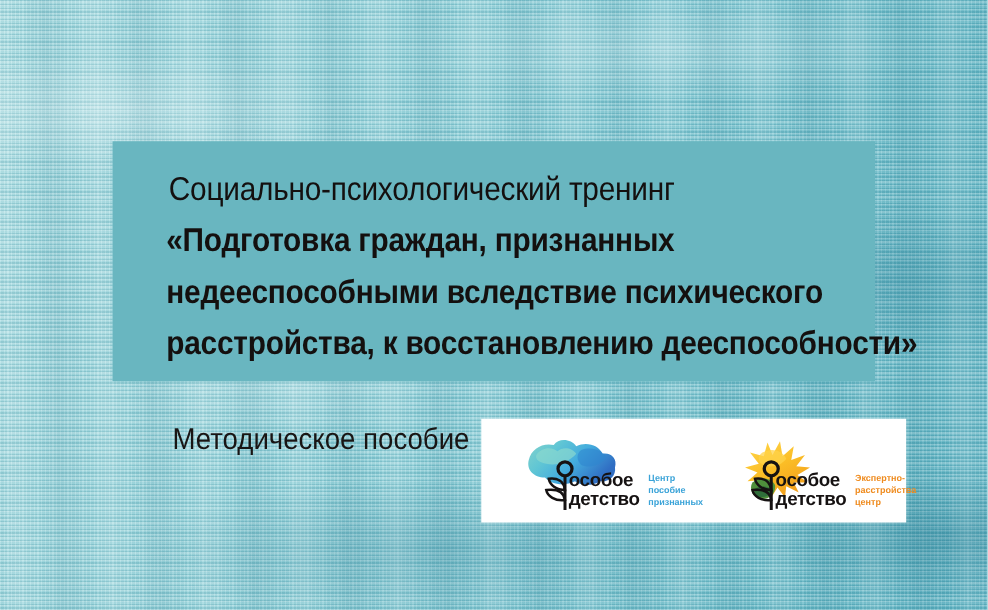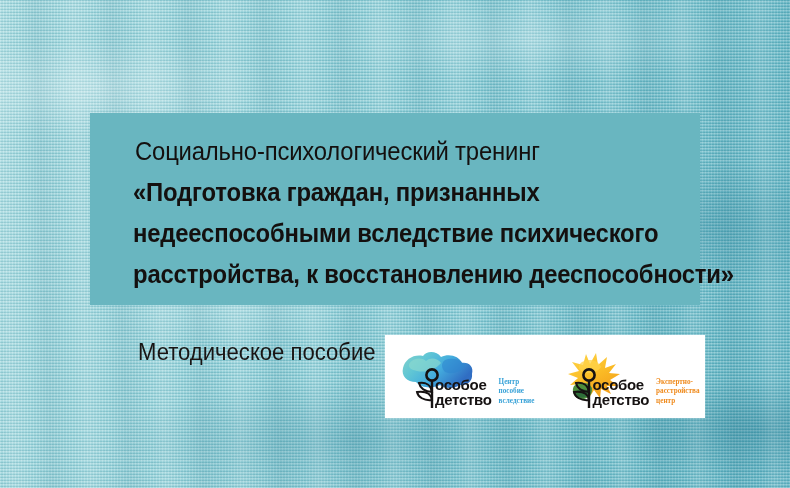--- a/index.html
+++ b/index.html
@@ -125,20 +125,21 @@
   
   .logo-strip {
     position: absolute;
     left: 385px;
     top: 335px;
     width: 320px;
     height: 83px;
     background: #ffffff;
     display: flex;
     align-items: center;
+    padding-left: 20px;
   }
   .logo-block {
     position: relative;
     display: flex;
     align-items: flex-end;
     height: 100%;
   }
   .logo-block.first  { margin-left: 14px; }
   .logo-block.second { margin-left: 22px; }
 
@@ -163,21 +164,21 @@
     font-size: 15px;
     line-height: 14.5px;
     color: #161212;
     letter-spacing: -0.3px;
     text-transform: lowercase;
     white-space: nowrap;
   }
   .logo-tagline {
     margin-left: 7px;
     margin-bottom: 12px;
-    font-family: Liberation Serif, serif;
+    font-family: Liberation Sans, sans-serif;
     font-size: 7.2px;
     font-weight: 700;
     line-height: 9.4px;
     white-space: nowrap;
   }
   .logo-tagline.blue   { color: #3aa3d8; }
   .logo-tagline.orange { color: #ef8b1e; }
 </style>
 </head>
 <body>
@@ -228,21 +229,21 @@
           <path d="M33,52 C25,53 19,49 18,44 C26,43 32,45 33,52 Z" fill="none" stroke="#161212" stroke-width="2"></path>
         </svg>
       </div>
       <div class="logo-wordmark">
         <div class="wordmark-line">особое</div>
         <div class="wordmark-line">детство</div>
       </div>
       <div class="logo-tagline blue">
         <div>Центр</div>
         <div>пособие</div>
-        <div>вследствие</div>
+        <div>признанных</div>
       </div>
     </div>
 
     <div class="logo-block second">
       <div class="logo-art">
         <svg width="78" height="62" viewBox="0 0 78 62">
           <defs>
             <linearGradient id="ygrad" x1="0" y1="0" x2="0.6" y2="1">
               <stop offset="0%" stop-color="#ffd84d"></stop>
               <stop offset="55%" stop-color="#fbbd26"></stop>

